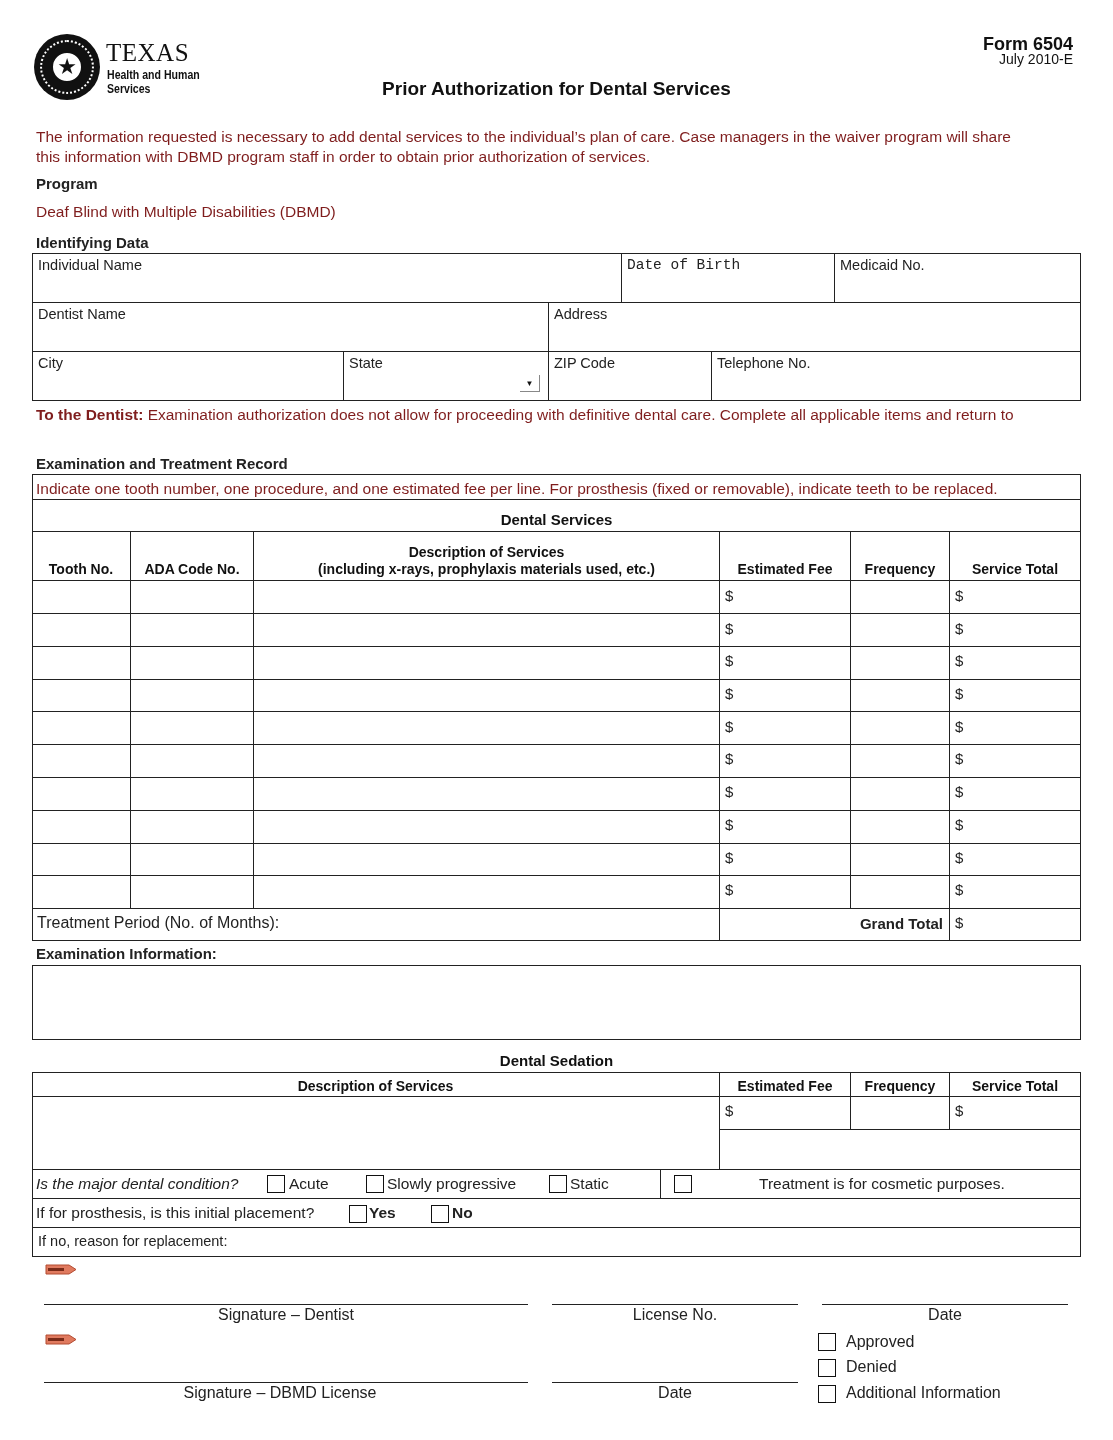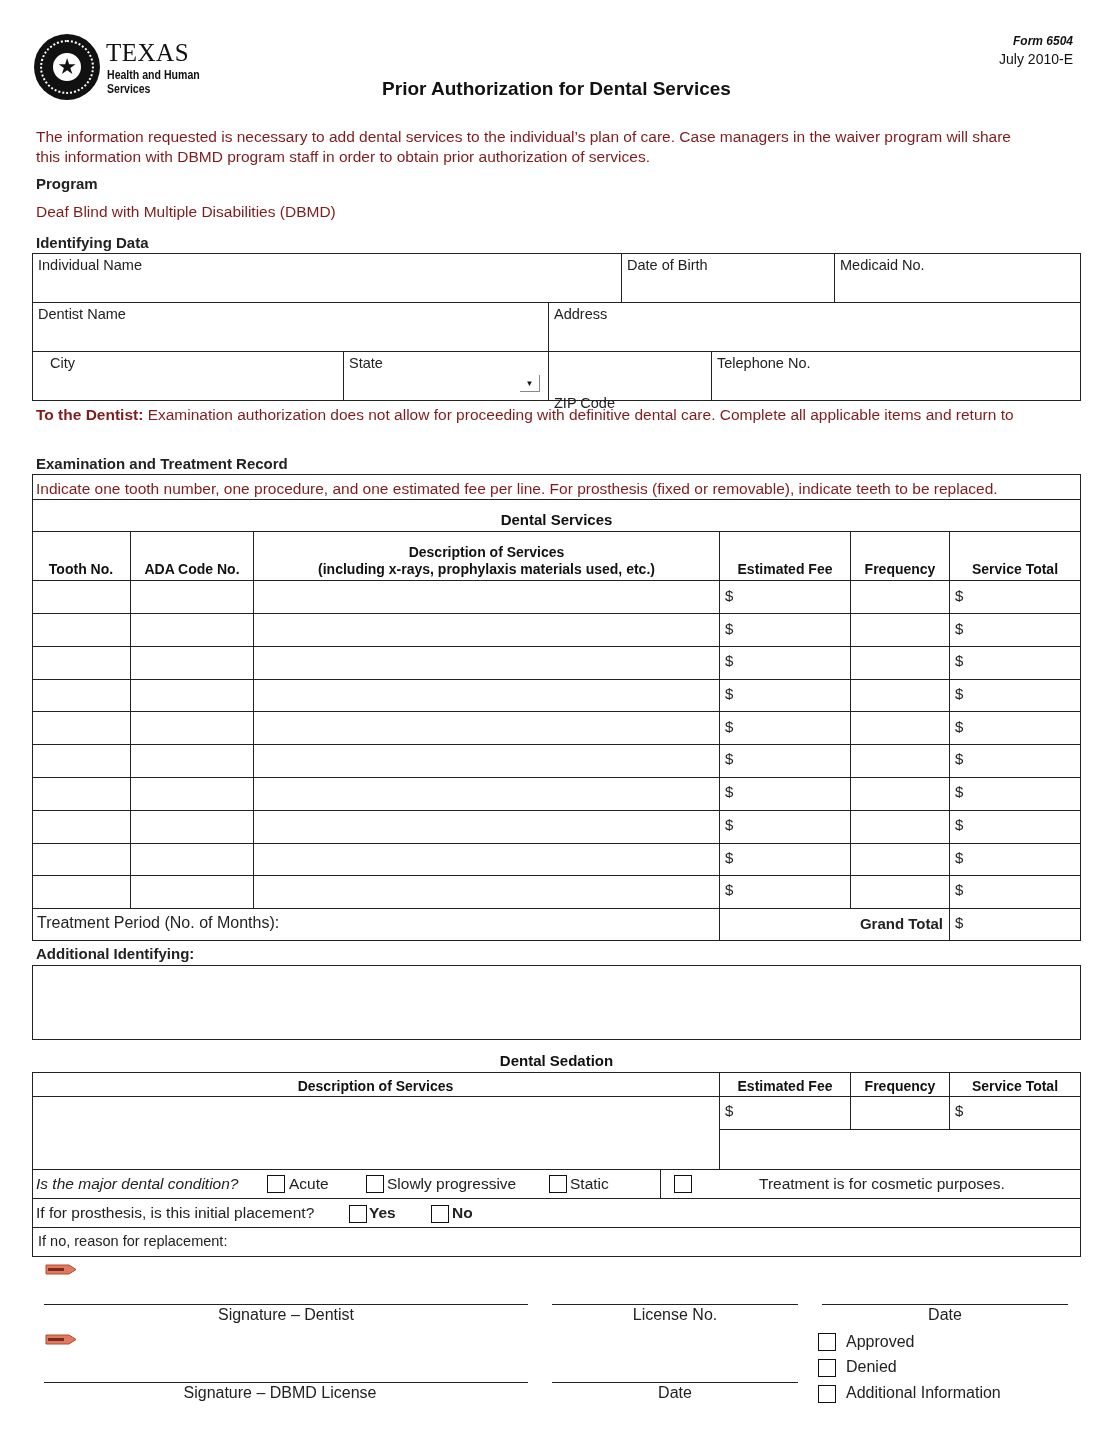--- a/index.html
+++ b/index.html
@@ -5,21 +5,21 @@
   * { box-sizing: border-box; margin: 0; padding: 0; }
   html, body { width: 1113px; height: 1440px; background: #ffffff; }
   body { position: relative; font-family: "Liberation Sans", sans-serif; color: #111; overflow: hidden; }
   .abs { position: absolute; }
   .logo-seal { position: absolute; left: 34px; top: 34px; width: 66px; height: 66px; border-radius: 50%; background: #111; }
   .logo-seal .ring { position: absolute; left: 6px; top: 6px; width: 54px; height: 54px; border-radius: 50%; border: 2px dotted #fff; }
   .logo-seal .inner { position: absolute; left: 17px; top: 17px; width: 32px; height: 32px; border-radius: 50%; background: #fff; border: 2px solid #111; }
   .logo-seal .star { position: absolute; left: 0; top: 2px; width: 28px; text-align: center; font-size: 22px; line-height: 24px; color: #111; }
   .logo-texas { left: 106px; top: 40px; font-family: "Liberation Serif", serif; font-size: 25px; line-height: 26px; letter-spacing: 0.5px; }
   .logo-hhs { left: 107px; top: 68px; font-size: 12px; line-height: 14px; font-weight: bold; transform: scaleX(0.88); transform-origin: left top; }
-  .form-no { right: 40px; top: 34px; font-size: 12px; font-weight: bold; text-align: right; font-style: italic; }
+  .form-no { right: 40px; top: 34px; font-size: 18px; font-weight: bold; text-align: right; }
   .form-date { right: 40px; top: 51px; font-size: 14px; text-align: left; }
   .title { left: 0; width: 1113px; top: 78px; text-align: center; font-size: 19px; font-weight: bold; }
   .para { font-size: 15.5px; line-height: 20px; color: #7f1d1d; }
   .heading { font-size: 15px; font-weight: bold; color: #222; }
   .box { position: absolute; border: 1px solid #222; }
   .cell-label { position: absolute; font-size: 14.5px; color: #222; }
   .hline { position: absolute; height: 1px; background: #222; }
   .vline { position: absolute; width: 1px; background: #222; }
   .th { position: absolute; font-size: 14px; font-weight: bold; text-align: center; color: #111; line-height: 17px; }
   .dollar { position: absolute; font-size: 15px; color: #222; }
@@ -62,40 +62,40 @@
 <div class="vline" style="left:621px; top:253px; height:49px;"></div>
 <div class="vline" style="left:834px; top:253px; height:49px;"></div>
 <div class="vline" style="left:548px; top:302px; height:99px;"></div>
 <div class="vline" style="left:343px; top:351px; height:50px;"></div>
 <div class="vline" style="left:711px; top:351px; height:50px;"></div>
 
 <div class="abs" style="left:33px; top:254px; width:588px; height:48px;">
   <span class="cell-label" style="left:5px; top:3px;">Individual Name</span>
 </div>
 <div class="abs" style="left:622px; top:254px; width:212px; height:48px;">
-  <span class="cell-label" style="left:5px; top:3px;">Date of Birth</span>
+  <span class="cell-label" style="left:5px; top:3px;font-family:Liberation Mono, monospace;">Date of Birth</span>
 </div>
 <div class="abs" style="left:835px; top:254px; width:245px; height:48px;">
   <span class="cell-label" style="left:5px; top:3px;">Medicaid No.</span>
 </div>
 <div class="abs" style="left:33px; top:303px; width:515px; height:48px;">
   <span class="cell-label" style="left:5px; top:3px;">Dentist Name</span>
 </div>
 <div class="abs" style="left:549px; top:303px; width:531px; height:48px;">
   <span class="cell-label" style="left:5px; top:3px;">Address</span>
 </div>
-<div class="abs" style="left:33px; top:352px; width:310px; height:49px;margin-left:12px;">
+<div class="abs" style="left:33px; top:352px; width:310px; height:49px;">
   <span class="cell-label" style="left:5px; top:3px;">City</span>
 </div>
 <div class="abs" style="left:344px; top:352px; width:204px; height:49px;">
   <span class="cell-label" style="left:5px; top:3px;">State</span>
   <div class="dropdown-btn" style="left:176px; top:23px;">▼</div>
 </div>
 <div class="abs" style="left:549px; top:352px; width:162px; height:49px;">
-  <span class="cell-label" style="left:5px; top:3px;margin-top:40px;">ZIP Code</span>
+  <span class="cell-label" style="left:5px; top:3px;">ZIP Code</span>
 </div>
 <div class="abs" style="left:712px; top:352px; width:368px; height:49px;">
   <span class="cell-label" style="left:5px; top:3px;">Telephone No.</span>
 </div>
 
 <div class="abs para" style="left:36px; top:405px; width:1050px;">
   <div><b>To the Dentist:</b><span> Examination authorization does not allow for proceeding with definitive dental care. Complete all applicable items and return to</span></div>
 </div>
 
 <div class="abs heading" style="left:36px; top:455px;">Examination and Treatment Record</div>
@@ -257,21 +257,21 @@
 <div class="abs" style="left:33px; top:909px; width:686px; height:31px;">
   <span class="cell-label" style="left:4px; top:5px; font-size:16px;">Treatment Period (No. of Months):</span>
 </div>
 <div class="abs" style="left:720px; top:909px; width:229px; height:31px;">
   <span class="cell-label" style="right:6px; top:6px; font-weight:bold; font-size:15px;">Grand Total</span>
 </div>
 <div class="abs" style="left:950px; top:909px; width:130px; height:31px;">
   <span class="dollar" style="left:5px; top:5px;">$</span>
 </div>
 
-<div class="abs heading" style="left:36px; top:945px;">Additional Identifying:</div>
+<div class="abs heading" style="left:36px; top:945px;">Examination Information:</div>
 <div class="box" style="left:32px; top:965px; width:1049px; height:75px;"></div>
 
 <div class="th" style="left:32px; top:1052px; width:1049px; font-size:15px;">Dental Sedation</div>
 <div class="hline" style="left:32px; top:1072px; width:1049px;"></div>
 <div class="vline" style="left:32px; top:1072px; height:185px;"></div>
 <div class="vline" style="left:1080px; top:1072px; height:185px;"></div>
 <div class="vline" style="left:719px; top:1072px; height:98px;"></div>
 <div class="vline" style="left:850px; top:1072px; height:58px;"></div>
 <div class="vline" style="left:949px; top:1072px; height:58px;"></div>
 <div class="hline" style="left:32px; top:1096px; width:1049px;"></div>

